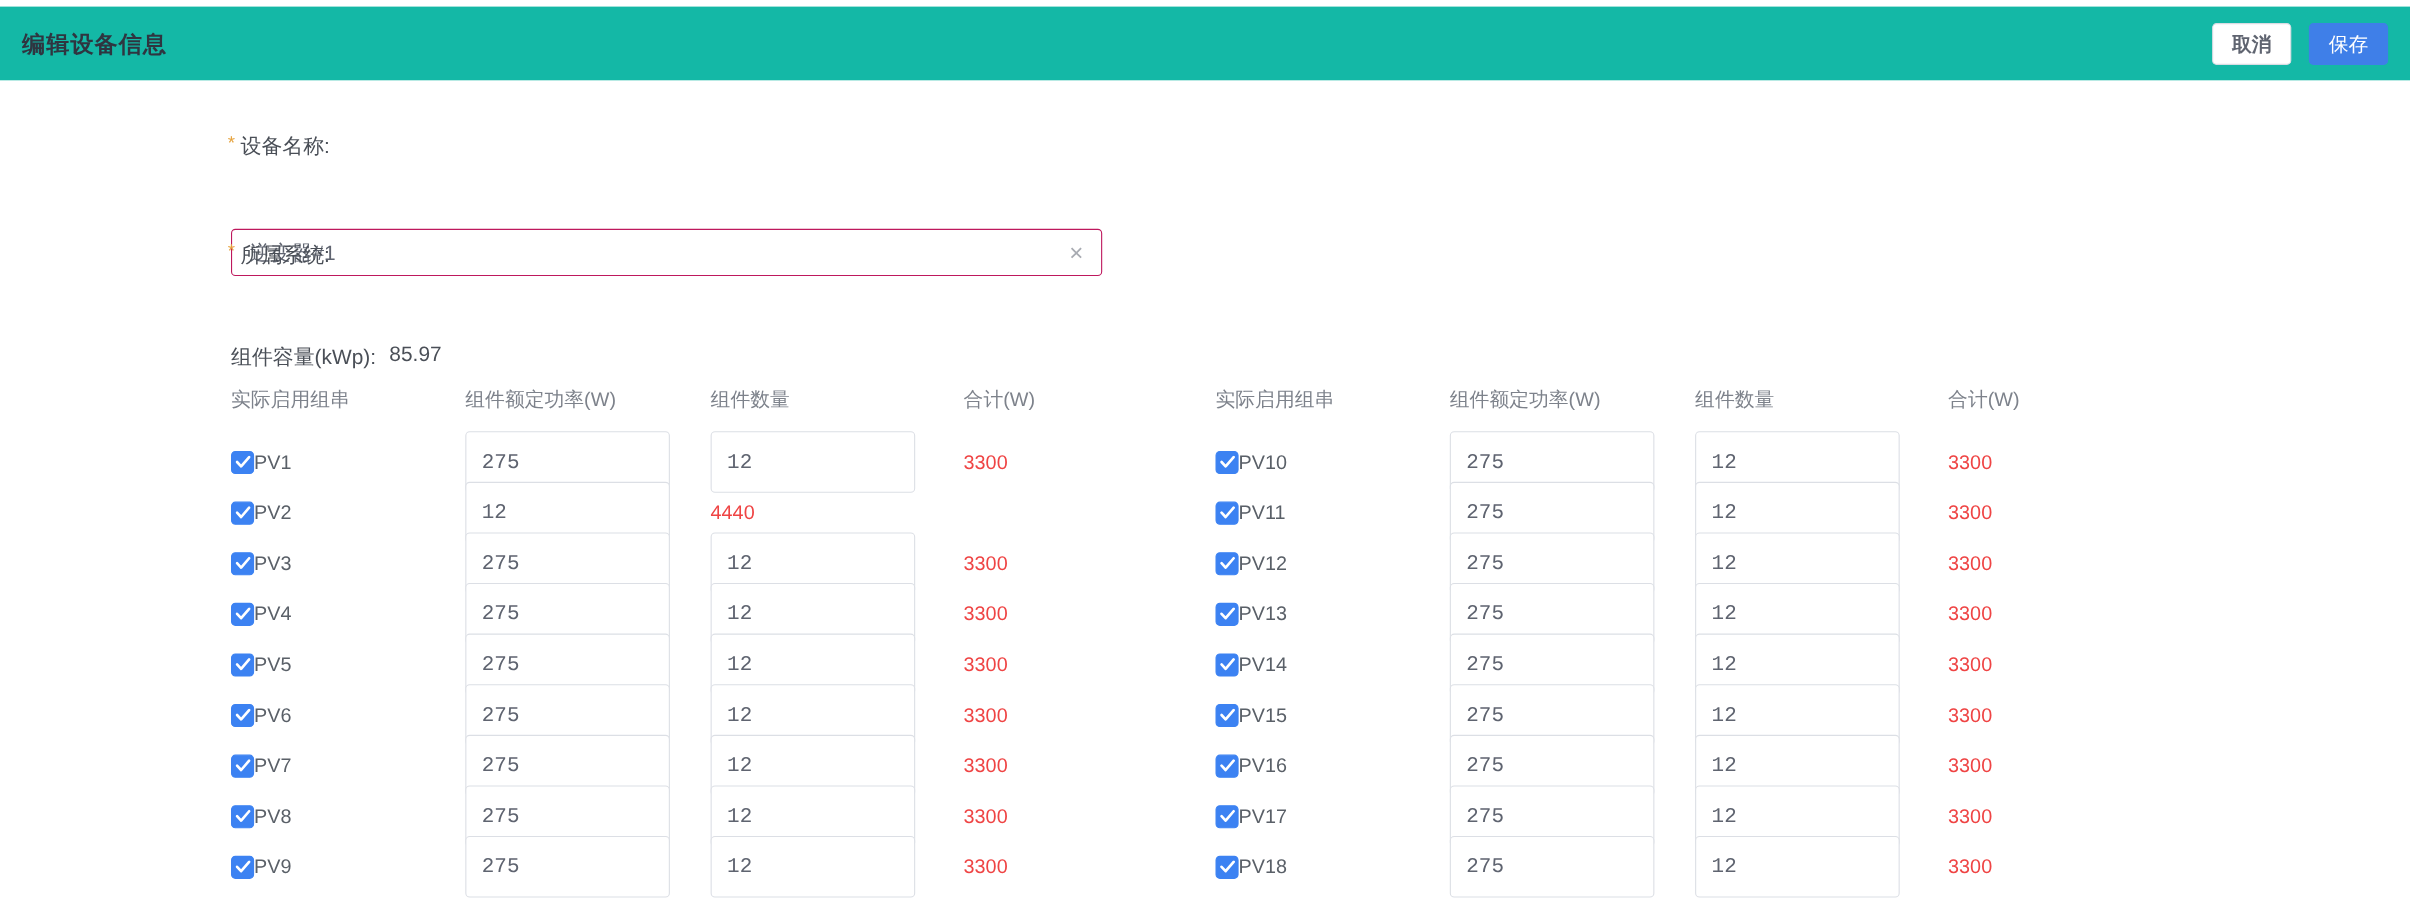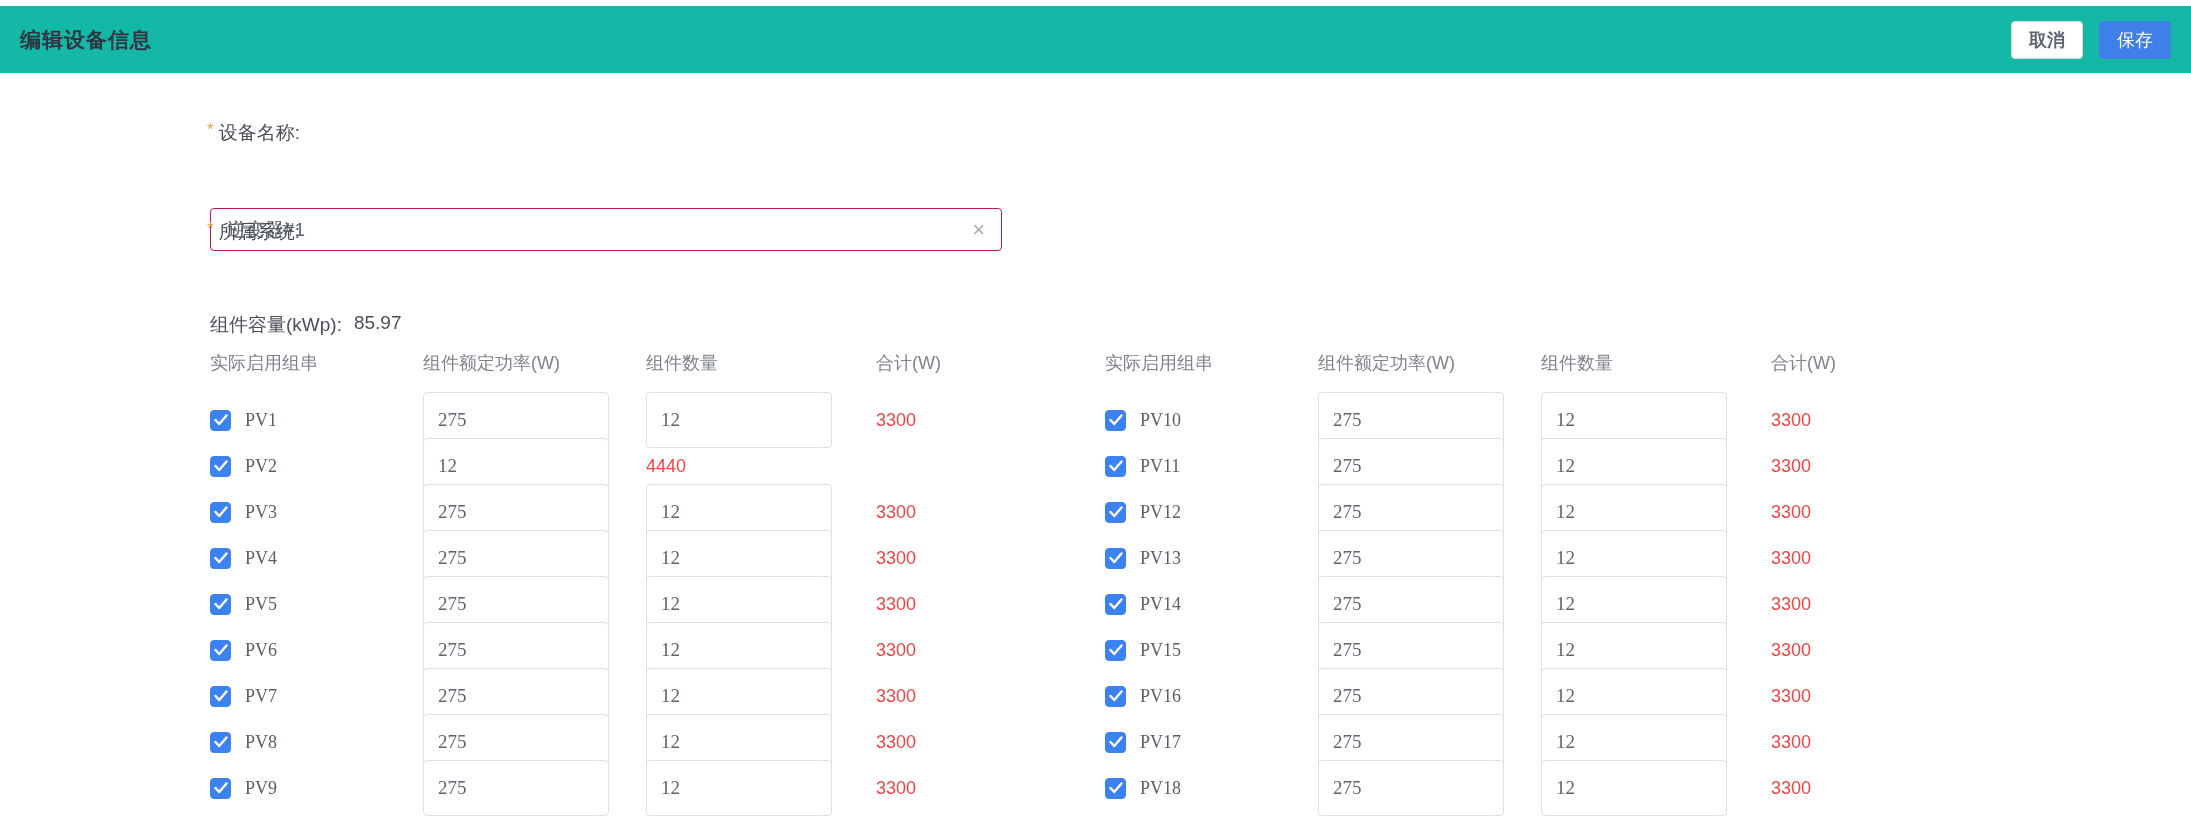--- a/index.html
+++ b/index.html
@@ -130,22 +130,20 @@
   .thead {
     height: 34px;
     font-size: 18px;
     color: #7d828b;
     margin-bottom: 12px;
   }
   .trow { height: 46px; }
   .cell-check {
     display: flex;
     align-items: center;
-    gap: 14px;
-    font-family: Liberation Serif, serif;
   }
   .checkbox {
     width: 21px; height: 21px;
     background: #3c82f2;
     border: 1px solid #3c82f2;
     border-radius: 4px;
     display: flex;
     align-items: center;
     justify-content: center;
     cursor: pointer;
@@ -153,21 +151,21 @@
   }
   .pv-name { font-size: 18px; color: #5a6068; }
   .num-input {
     width: 186px;
     height: 56px;
     border: 1px solid #dcdfe5;
     border-radius: 4px;
     padding: 0 14px;
     font-size: 19px;
     color: #5f6470;
-    font-family: Liberation Serif, serif;
+    font-family: Liberation Mono, monospace;
     outline: none;
     background: #fff;
   }
   .total-val { font-size: 18px; color: #ef4444; }
 </style>
 </head>
 <body>
 
 <div class="page">
 

